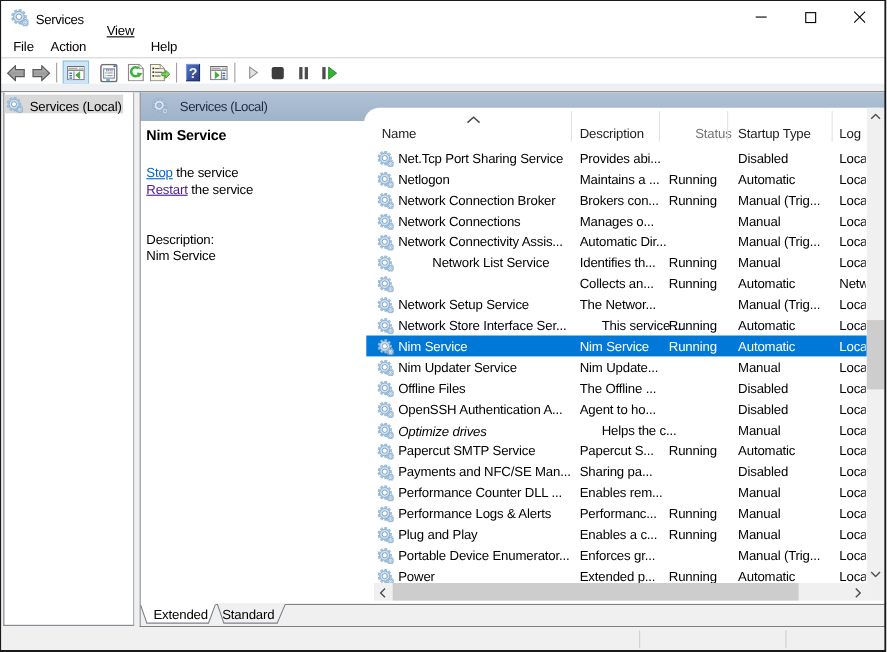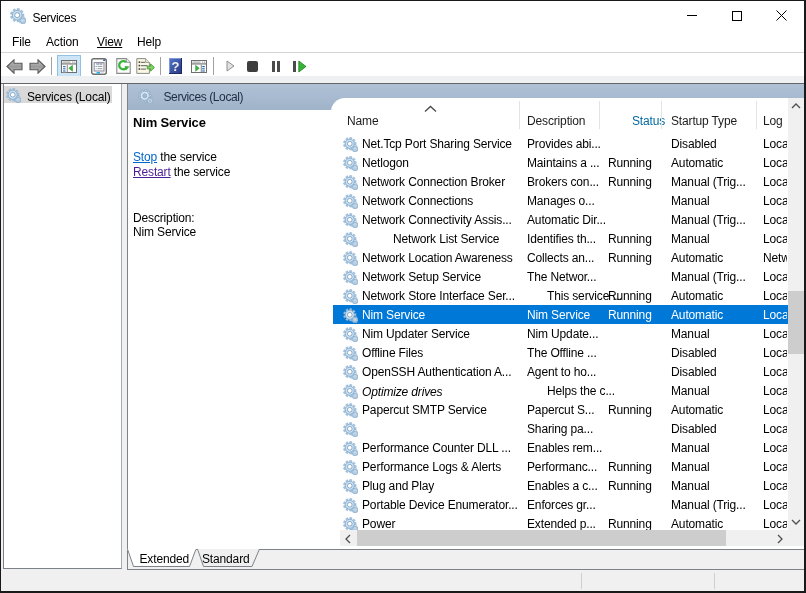--- a/index.html
+++ b/index.html
@@ -62,21 +62,21 @@
       <use href="#gear"></use>
     </svg>
     <div class="txt" style="left:32.5px;top:11px;letter-spacing:-0.3px">Services</div>
     <div class="a" style="left:686.5px;top:15px;width:10px;height:1px;background:#000"></div>
     <div class="a" style="left:731.5px;top:10.5px;width:10px;height:10px;border:1px solid #000"></div>
     <svg class="a" style="left:776px;top:10px" width="11" height="11">
       <path d="M0.5 0.5 L10.5 10.5 M10.5 0.5 L0.5 10.5" stroke="#000" stroke-width="1"></path>
     </svg>
     <div class="txt" style="left:12px;top:35px;">File</div>
     <div class="txt" style="left:46px;top:35px;">Action</div>
-    <div class="txt" style="left:97px;top:35px;text-decoration:underline;">View</div>
+    <div class="txt" style="left:97px;top:21px;text-decoration:underline;">View</div>
     <div class="txt" style="left:137px;top:35px;">Help</div>
     <div class="a" style="left:1px;top:52px;width:804px;height:1px;background:#d4d4d4"></div>
     <div class="a" style="left:51px;top:56.5px;width:1px;height:18px;background:#a0a0a0"></div>
     <div class="a" style="left:159.5px;top:56.5px;width:1px;height:18px;background:#a0a0a0"></div>
     <div class="a" style="left:213px;top:56.5px;width:1px;height:18px;background:#a0a0a0"></div>
     <svg class="a" style="left:6px;top:59px" width="17" height="15" viewBox="0 0 17 15">
       <defs>
         <linearGradient id="ag" x1="0" y1="0" x2="0" y2="1">
           <stop offset="0" stop-color="#c9c9c9"></stop>
           <stop offset="0.5" stop-color="#9a9a9a"></stop>
@@ -188,21 +188,21 @@
       <use href="#gearb"></use>
     </svg>
     <div class="txt" style="left:163.5px;top:90px;color:#1e2c42;letter-spacing:-0.4px">Services (Local)</div>
     <div class="txt" style="left:133px;top:115px;font-size:13px"><b>Nim Service</b></div>
     <div class="txt" style="left:133px;top:150px;"><span style="color:#0066cc;text-decoration:underline">Stop</span> the service</div>
     <div class="txt" style="left:133px;top:164.5px;"><span style="color:#4c1d95;text-decoration:underline">Restart</span> the service</div>
     <div class="txt" style="left:133px;top:210.5px;">Description:</div>
     <div class="txt" style="left:133px;top:225px;">Nim Service</div>
     <div class="txt" style="left:347px;top:114px;color:#1c1c1c">Name</div>
     <div class="txt" style="left:527px;top:114px;color:#1c1c1c">Description</div>
-    <div class="txt" style="left:632px;top:114px;color:#0369a1">Status</div>
+    <div class="txt" style="left:632px;top:114px;color:#737373">Status</div>
     <div class="txt" style="left:671px;top:114px;color:#1c1c1c">Startup Type</div>
     <div class="txt" style="left:763px;top:114px;color:#1c1c1c">Log</div>
     <svg class="a" style="left:423.5px;top:105px" width="13" height="8" viewBox="0 0 13 8">
       <path d="M1 6.5 L6.5 1.5 L12 6.5" fill="none" stroke="#4a4a4a" stroke-width="1.3"></path>
     </svg>
     <div class="a" style="left:519px;top:101px;width:1px;height:28px;background:#e3e3e3"></div>
     <div class="a" style="left:599px;top:101px;width:1px;height:28px;background:#e3e3e3"></div>
     <div class="a" style="left:661px;top:101px;width:1px;height:28px;background:#e3e3e3"></div>
     <div class="a" style="left:756px;top:101px;width:1px;height:28px;background:#e3e3e3"></div>
     <svg class="a" style="left:343px;top:137px" width="15" height="15" viewBox="0 0 16 16">
@@ -246,21 +246,20 @@
       <use href="#gear"></use>
     </svg>
     <div class="txt" style="left:362px;top:231.5px;margin-left:31px;">Network List Service</div>
     <div class="txt" style="left:527px;top:231.5px;">Identifies th...</div>
     <div class="txt" style="left:608px;top:231.5px;">Running</div>
     <div class="txt" style="left:671px;top:231.5px;">Manual</div>
     <div class="txt" style="left:763px;top:231.5px;width:24px;overflow:hidden;">Loca</div>
     <svg class="a" style="left:343px;top:251px" width="15" height="15" viewBox="0 0 16 16">
       <use href="#gear"></use>
     </svg>
-    <div class="txt" style="left:362px;top:250.5px;">Network Location Awareness</div>
     <div class="txt" style="left:527px;top:250.5px;">Collects an...</div>
     <div class="txt" style="left:608px;top:250.5px;">Running</div>
     <div class="txt" style="left:671px;top:250.5px;">Automatic</div>
     <div class="txt" style="left:763px;top:250.5px;width:24px;overflow:hidden;">Netwo</div>
     <svg class="a" style="left:343px;top:270px" width="15" height="15" viewBox="0 0 16 16">
       <use href="#gear"></use>
     </svg>
     <div class="txt" style="left:362px;top:269.5px;">Network Setup Service</div>
     <div class="txt" style="left:527px;top:269.5px;">The Networ...</div>
     <div class="txt" style="left:671px;top:269.5px;">Manual (Trig...</div>
@@ -314,20 +313,21 @@
       <use href="#gear"></use>
     </svg>
     <div class="txt" style="left:362px;top:402.5px;">Papercut SMTP Service</div>
     <div class="txt" style="left:527px;top:402.5px;">Papercut S...</div>
     <div class="txt" style="left:608px;top:402.5px;">Running</div>
     <div class="txt" style="left:671px;top:402.5px;">Automatic</div>
     <div class="txt" style="left:763px;top:402.5px;width:24px;overflow:hidden;">Loca</div>
     <svg class="a" style="left:343px;top:422px" width="15" height="15" viewBox="0 0 16 16">
       <use href="#gear"></use>
     </svg>
+    <div class="txt" style="left:362px;top:421.5px;">Payments and NFC/SE Man...</div>
     <div class="txt" style="left:527px;top:421.5px;">Sharing pa...</div>
     <div class="txt" style="left:671px;top:421.5px;">Disabled</div>
     <div class="txt" style="left:763px;top:421.5px;width:24px;overflow:hidden;">Loca</div>
     <svg class="a" style="left:343px;top:441px" width="15" height="15" viewBox="0 0 16 16">
       <use href="#gear"></use>
     </svg>
     <div class="txt" style="left:362px;top:440.5px;">Performance Counter DLL ...</div>
     <div class="txt" style="left:527px;top:440.5px;">Enables rem...</div>
     <div class="txt" style="left:671px;top:440.5px;">Manual</div>
     <div class="txt" style="left:763px;top:440.5px;width:24px;overflow:hidden;">Loca</div>

